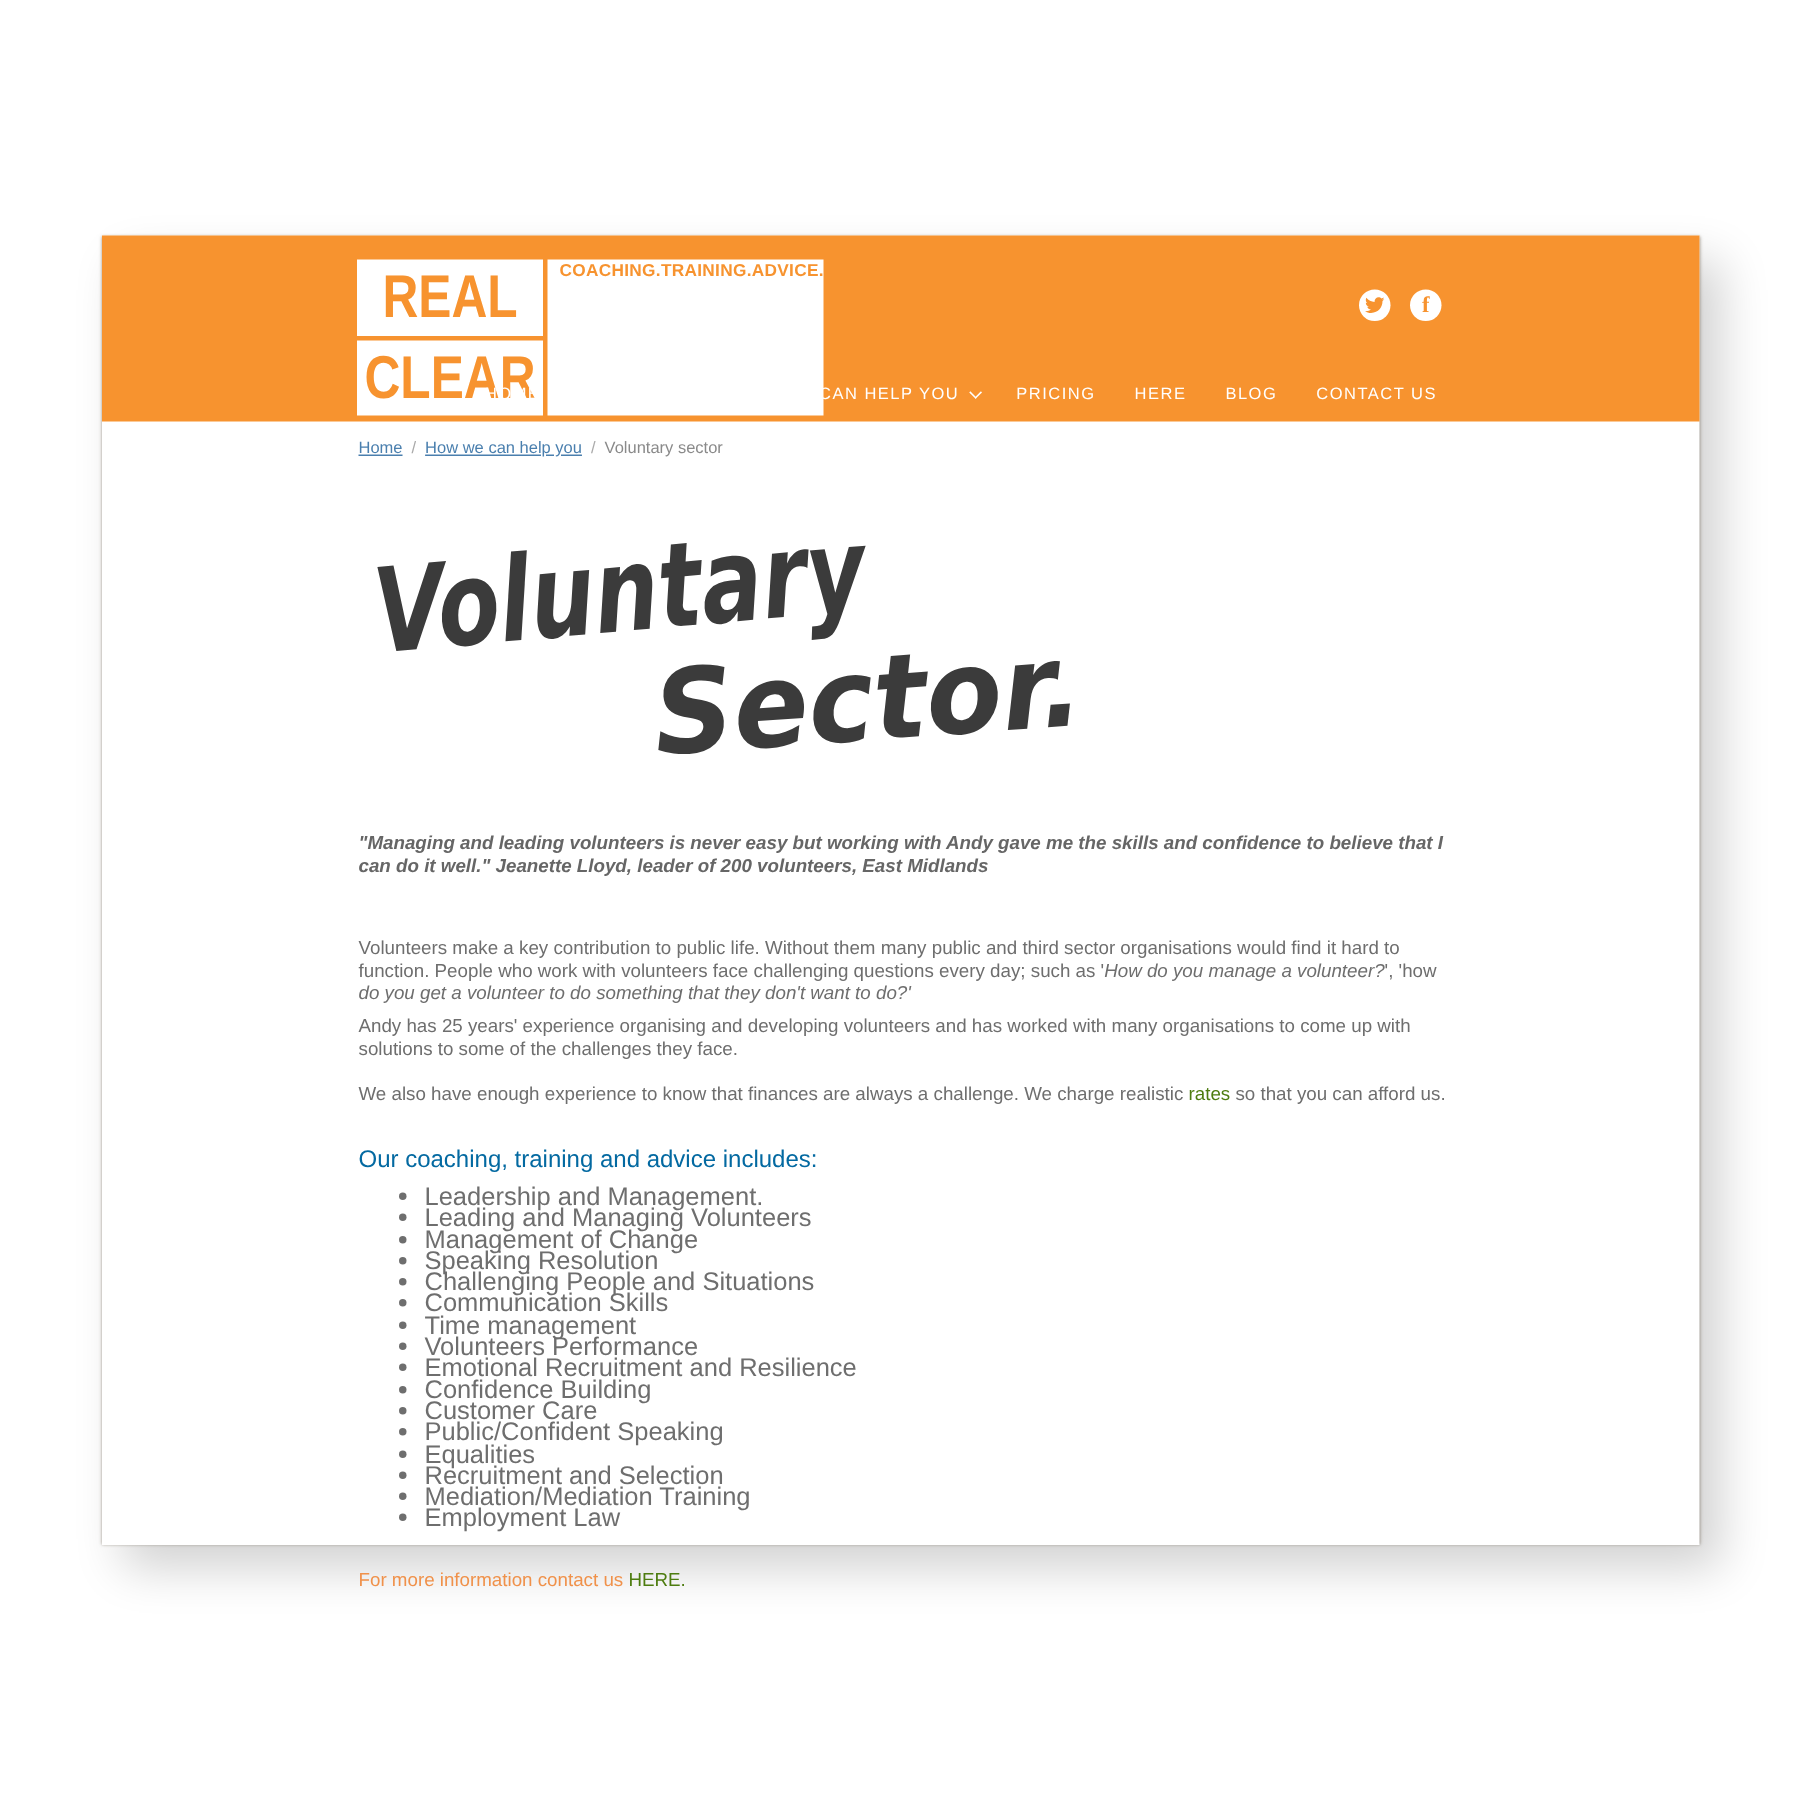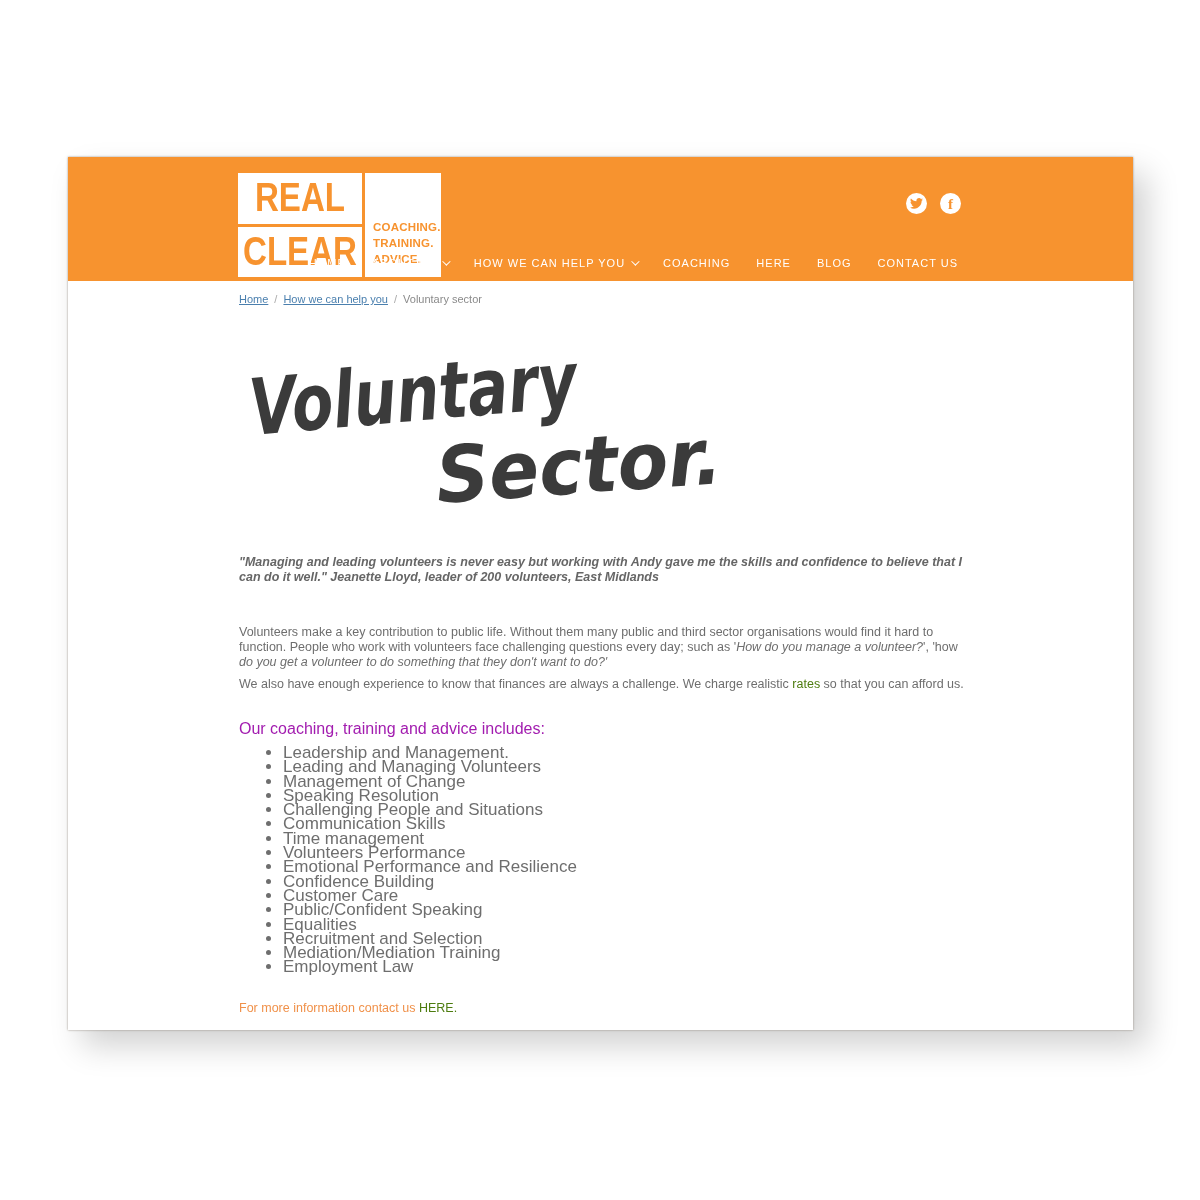--- a/index.html
+++ b/index.html
@@ -11,21 +11,21 @@
     background:#ffffff;
     box-shadow:0 0 2px rgba(120,110,95,.75), 14px 16px 30px rgba(0,0,0,.18);
   }
 
   
   .header { position:relative; width:100%; height:124px; background:#f7932f; }
   .logo { position:absolute; left:170px; top:16px; width:190px; height:104px; display:flex; }
   .logo-left { width:136px; display:flex; flex-direction:column; gap:3px; margin-right:3px; }
   .logo-box { background:#ffffff; flex:1; display:flex; align-items:center; justify-content:center; }
   .logo-word { color:#f7932f; font-weight:bold; font-size:36px; letter-spacing:0px; transform:scaleX(.92) scaleY(1.12); font-family:"Liberation Sans", sans-serif; }
-  .logo-right { flex:1; background:#ffffff; display:flex; flex-direction:column; justify-content:flex-end; padding:0 0 10px 8px; }
+  .logo-right { flex:1; background:#ffffff; display:flex; flex-direction:row; justify-content:flex-end; padding:0 0 10px 8px; }
   .tagline { color:#f7932f; font-weight:bold; font-size:11.5px; line-height:16px; letter-spacing:.2px; }
 
   .social { position:absolute; right:172px; top:36px; display:flex; gap:13px; }
   .social-circle { width:21px; height:21px; border-radius:50%; background:#ffffff; display:flex; align-items:center; justify-content:center; cursor:pointer; }
   .fb-glyph { color:#f7932f; font-weight:bold; font-size:15px; font-family:"Liberation Serif", serif; line-height:1; margin-top:1px; }
 
   .nav { position:absolute; right:175px; bottom:12px; display:flex; align-items:center; gap:26px; }
   .nav-item { color:#ffffff; font-size:11px; letter-spacing:1px; cursor:pointer; white-space:nowrap; display:flex; align-items:center; gap:6px; }
   .chev { width:6px; height:6px; border-right:1.5px solid #fff; border-bottom:1.5px solid #fff; transform:rotate(45deg) translateY(-2px); display:inline-block; }
 
@@ -40,21 +40,21 @@
   .title-svg text {
     font-family:"DejaVu Sans", sans-serif; font-style:italic; font-weight:bold; fill:#3b3b3b;
   }
 
   
   .content { width:730px; margin:46px 0 0 171px; color:#6e6e6e; font-size:12.5px; line-height:15px; }
   .quote { font-weight:bold; font-style:italic; color:#666666; margin-bottom:40px; }
   .para { margin-bottom:15px; }
   .para.p1 { margin-bottom:7px; }
   .link-orange { color:#4d7c0f; cursor:pointer; text-decoration:none; }
-  .section-heading { color:#a21caf; font-size:16px; font-weight:normal; margin:29px 0 10px 0; }
+  .section-heading { color:#0369a1; font-size:16px; font-weight:normal; margin:29px 0 10px 0; }
   ul.services { list-style:disc; margin:0 0 0 44px; font-size:17px; line-height:14.3px; color:#6e6e6e; }
   ul.services li { padding:0; }
   .footer-link { margin:26px 0 0 0; font-size:12.5px; color:#f0914a; }
 </style>
 </head>
 <body>
 
 <div class="stage">
   <div class="card">
 
@@ -92,21 +92,21 @@
           </div>
         <div class="nav-item">
             <span>ABOUT US</span>
             <span class="chev"></span>
           </div>
         <div class="nav-item">
             <span>HOW WE CAN HELP YOU</span>
             <span class="chev"></span>
           </div>
         <div class="nav-item">
-            <span>COACHING</span>
+            <span>PRICING</span>
           </div>
         <div class="nav-item">
             <span>HERE</span>
           </div>
         <div class="nav-item">
             <span>BLOG</span>
           </div>
         <div class="nav-item">
             <span>CONTACT US</span>
           </div>
@@ -126,35 +126,36 @@
         <text x="6" y="78" font-size="78" textLength="328" lengthAdjust="spacingAndGlyphs" transform="rotate(-5 6 78)"><tspan>Voluntary</tspan></text>
         <text x="192" y="146" font-size="78" textLength="286" lengthAdjust="spacingAndGlyphs" transform="rotate(-4 192 146)"><tspan>Sector.</tspan></text>
       </svg>
     </div>
 
     <div class="content">
       <p class="quote">"Managing and leading volunteers is never easy but working with Andy gave me the skills and confidence to believe that I can do it well." Jeanette Lloyd, leader of 200 volunteers, East Midlands</p>
 
       <p class="para p1"><span>Volunteers make a key contribution to public life. Without them many public and third sector organisations would find it hard to function. People who work with volunteers face challenging questions every day; such as '</span><i>How do you manage a volunteer?</i><span>', 'how </span><i>do you get a volunteer to do something that they don't want to do?'</i></p>
 
+      <p class="para">Andy has 25 years' experience organising and developing volunteers and has worked with many organisations to come up with solutions to some of the challenges they face.</p>
 
       <p class="para"><span>We also have enough experience to know that finances are always a challenge. We charge realistic </span><a class="link-orange">rates</a><span> so that you can afford us.</span></p>
 
       <h2 class="section-heading">Our coaching, training and advice includes:</h2>
 
       <ul class="services">
         <li>Leadership and Management.</li>
         <li>Leading and Managing Volunteers</li>
         <li>Management of Change</li>
         <li>Speaking Resolution</li>
         <li>Challenging People and Situations</li>
         <li>Communication Skills</li>
         <li>Time management</li>
         <li>Volunteers Performance</li>
-        <li>Emotional Performance and Resilience</li>
+        <li>Emotional Recruitment and Resilience</li>
         <li>Confidence Building</li>
         <li>Customer Care</li>
         <li>Public/Confident Speaking</li>
         <li>Equalities</li>
         <li>Recruitment and Selection</li>
         <li>Mediation/Mediation Training</li>
         <li>Employment Law</li>
       </ul>
 
       <p class="footer-link"><span>For more information contact us </span><a class="link-orange">HERE.</a></p>

